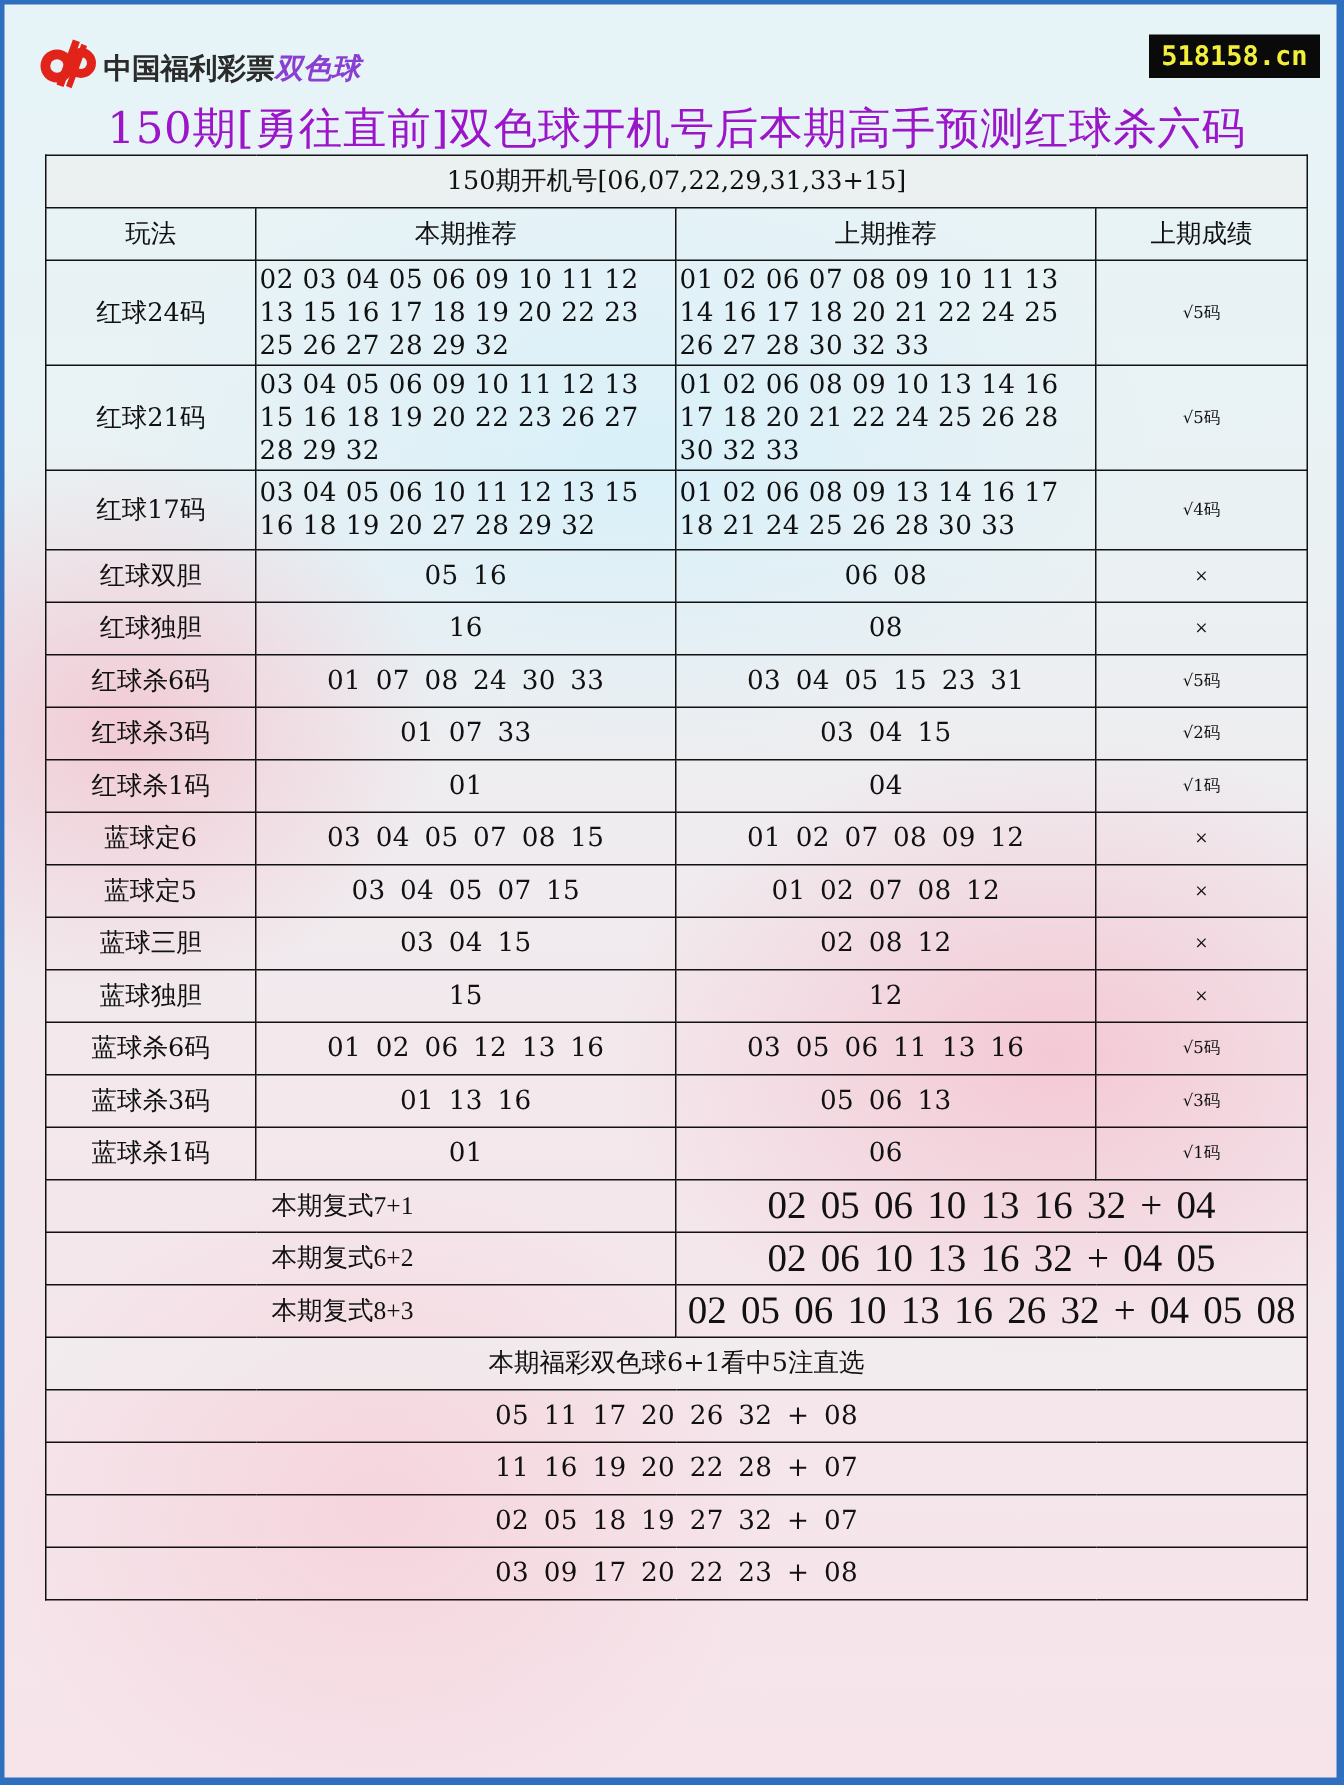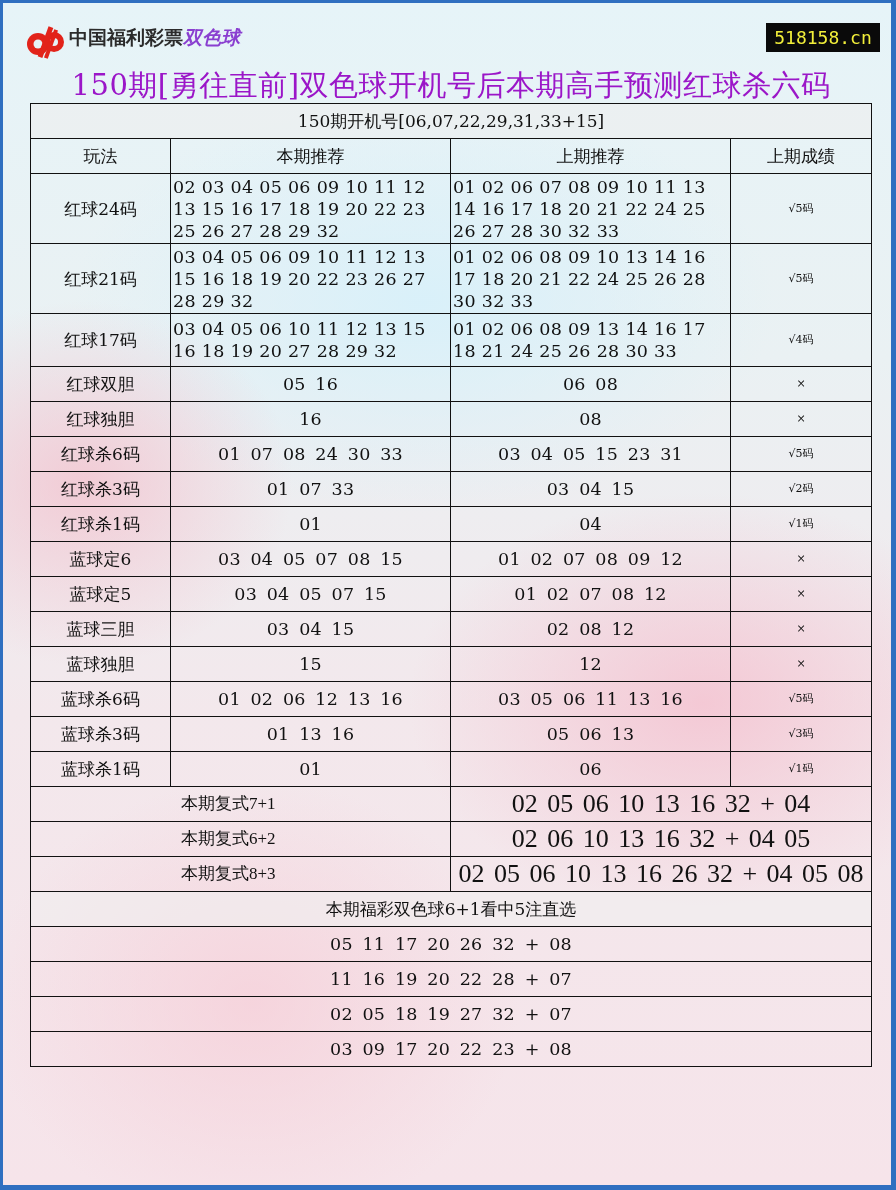--- a/index.html
+++ b/index.html
@@ -11,37 +11,37 @@
   .frame {
     position: absolute; left: 3px; top: 3px; width: 888px; height: 1182px;
     background:
       radial-gradient(ellipse 420px 300px at 700px 700px, rgba(244,190,205,0.75), rgba(244,190,205,0) 70%),
       radial-gradient(ellipse 380px 320px at 250px 1000px, rgba(246,205,215,0.7), rgba(246,205,215,0) 70%),
       radial-gradient(ellipse 300px 260px at 80px 480px, rgba(245,180,195,0.6), rgba(245,180,195,0) 70%),
       radial-gradient(ellipse 500px 300px at 420px 300px, rgba(215,240,250,0.9), rgba(215,240,250,0) 70%),
       linear-gradient(180deg, #e6f4f8 0%, #eaf1f3 30%, #f3e8ec 60%, #f6e4ea 100%);
   }
   .logo {
-    position: absolute; left: 20px; top: 22px; height: 34px; display: flex; align-items: flex-start;
+    position: absolute; left: 20px; top: 22px; height: 34px; display: flex; align-items: flex-end;
   }
   .logo-mark {
     width: 44px; height: 34px; position: relative;
   }
   .logo-text-a {
     font-family: "DejaVu Sans", "Liberation Sans", sans-serif; font-weight: bold;
     font-size: 19px; color: #2b2b2b; letter-spacing: 0px; margin-left: 2px;
   }
   .logo-text-b {
     font-family: Liberation Sans, sans-serif; font-weight: bold; font-style: italic;
     font-size: 19px; color: #8a3fd0;
   }
   .site-badge {
     position: absolute; left: 763px; top: 20px; width: 114px; height: 29px;
     background: #0a0a0a; color: #f2ef3a; font-family: "DejaVu Sans Mono", "Liberation Mono", monospace;
-    font-size: 18px; line-height: 29px; text-align: center; font-weight: normal;
+    font-size: 18px; line-height: 29px; text-align: center; font-weight: bold;
   }
   .page-title {
     position: absolute; left: 0; top: 62px; width: 896px; text-align: center;
     font-size: 29px; color: #9b16c8; letter-spacing: 0.5px; line-height: 40px;
     font-family: "DejaVu Serif", "Liberation Serif", serif;
   }
   table.main {
     position: absolute; left: 30px; top: 103px; width: 841px;
     border-collapse: collapse; table-layout: fixed;
     font-size: 17px; color: #111;

